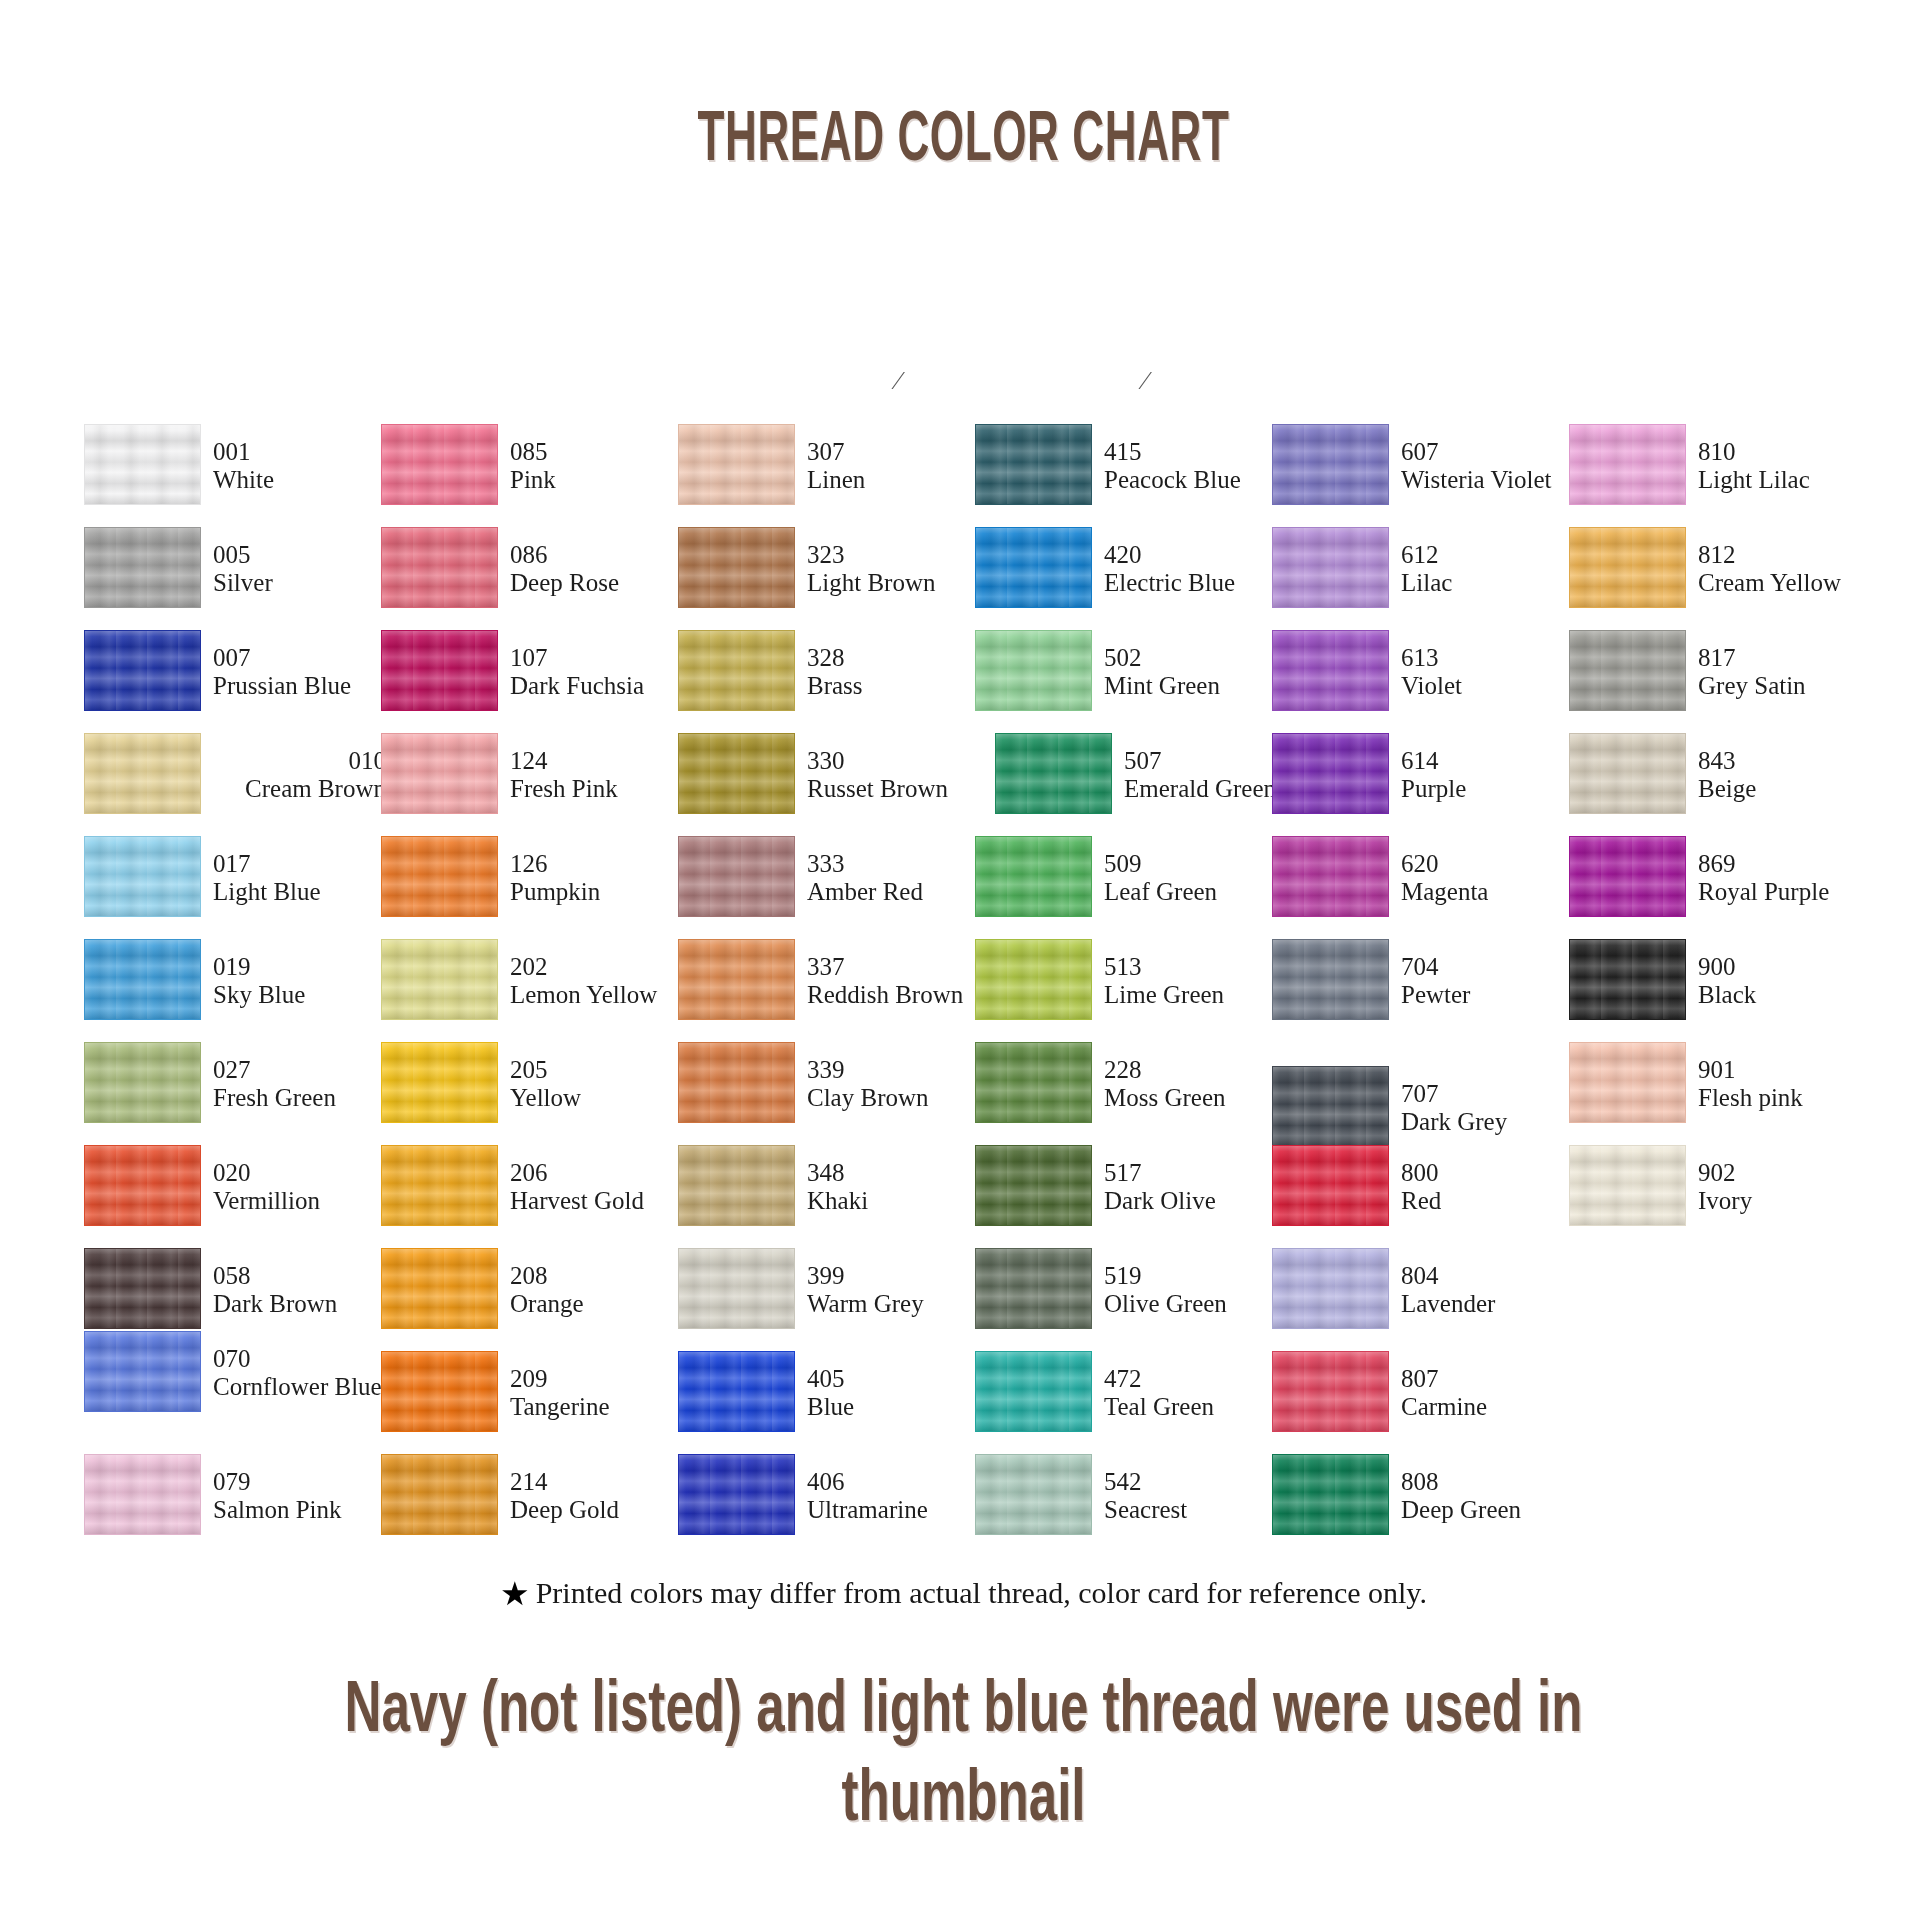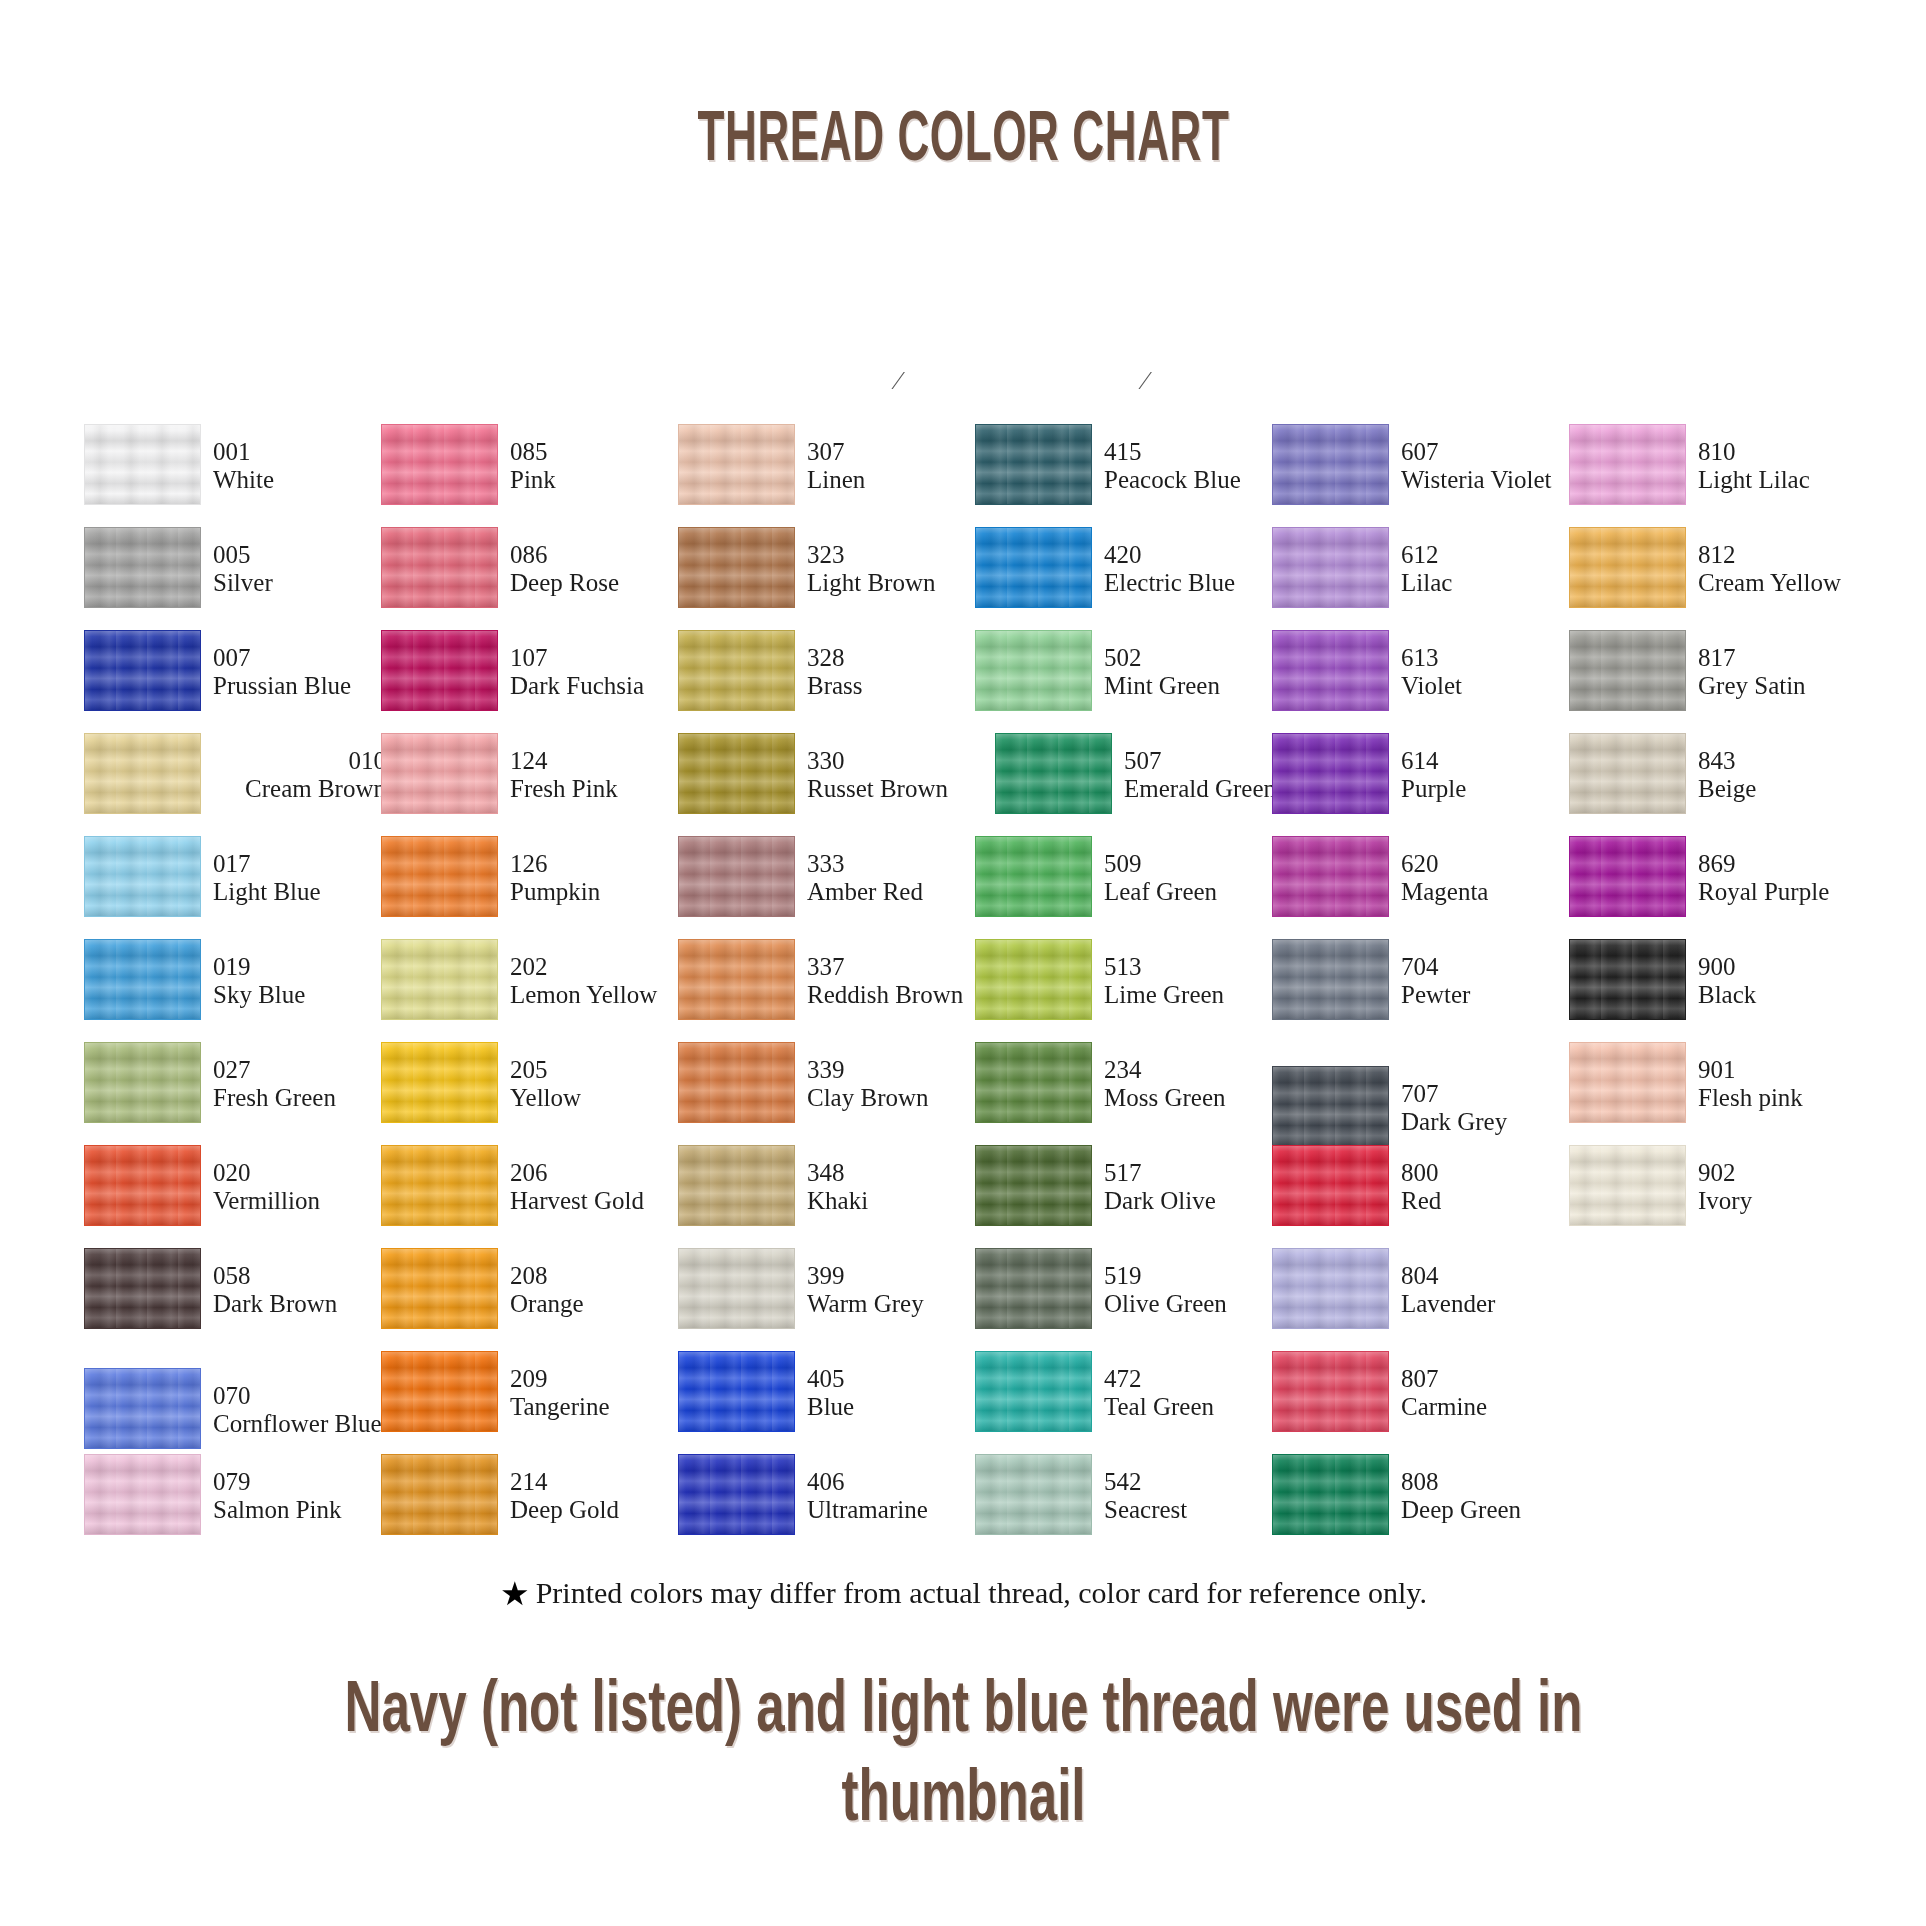--- a/index.html
+++ b/index.html
@@ -215,21 +215,21 @@
             <span class="name">Vermillion</span>
           </div>
         </div>
         <div class="swatch-row" style="top: 824px;">
           <div class="swatch" style="background: rgb(75, 58, 58);"></div>
           <div class="labels">
             <span class="code">058</span>
             <span class="name">Dark Brown</span>
           </div>
         </div>
-        <div class="swatch-row" style="top: 944px;">
+        <div class="swatch-row" style="top: 907px;">
           <div class="swatch" style="background: rgb(90, 121, 224);"></div>
           <div class="labels">
             <span class="code">070</span>
             <span class="name">Cornflower Blue</span>
           </div>
         </div>
         <div class="swatch-row" style="top: 1030px;">
           <div class="swatch" style="background: rgb(238, 192, 217);"></div>
           <div class="labels">
             <span class="code">079</span>
@@ -434,21 +434,21 @@
         <div class="swatch-row" style="top: 515px;">
           <div class="swatch" style="background: rgb(176, 201, 68);"></div>
           <div class="labels">
             <span class="code">513</span>
             <span class="name">Lime Green</span>
           </div>
         </div>
         <div class="swatch-row" style="top: 618px;">
           <div class="swatch" style="background: rgb(95, 138, 65);"></div>
           <div class="labels">
-            <span class="code">234</span>
+            <span class="code">228</span>
             <span class="name">Moss Green</span>
           </div>
         </div>
         <div class="swatch-row" style="top: 721px;">
           <div class="swatch" style="background: rgb(78, 107, 51);"></div>
           <div class="labels">
             <span class="code">517</span>
             <span class="name">Dark Olive</span>
           </div>
         </div>

